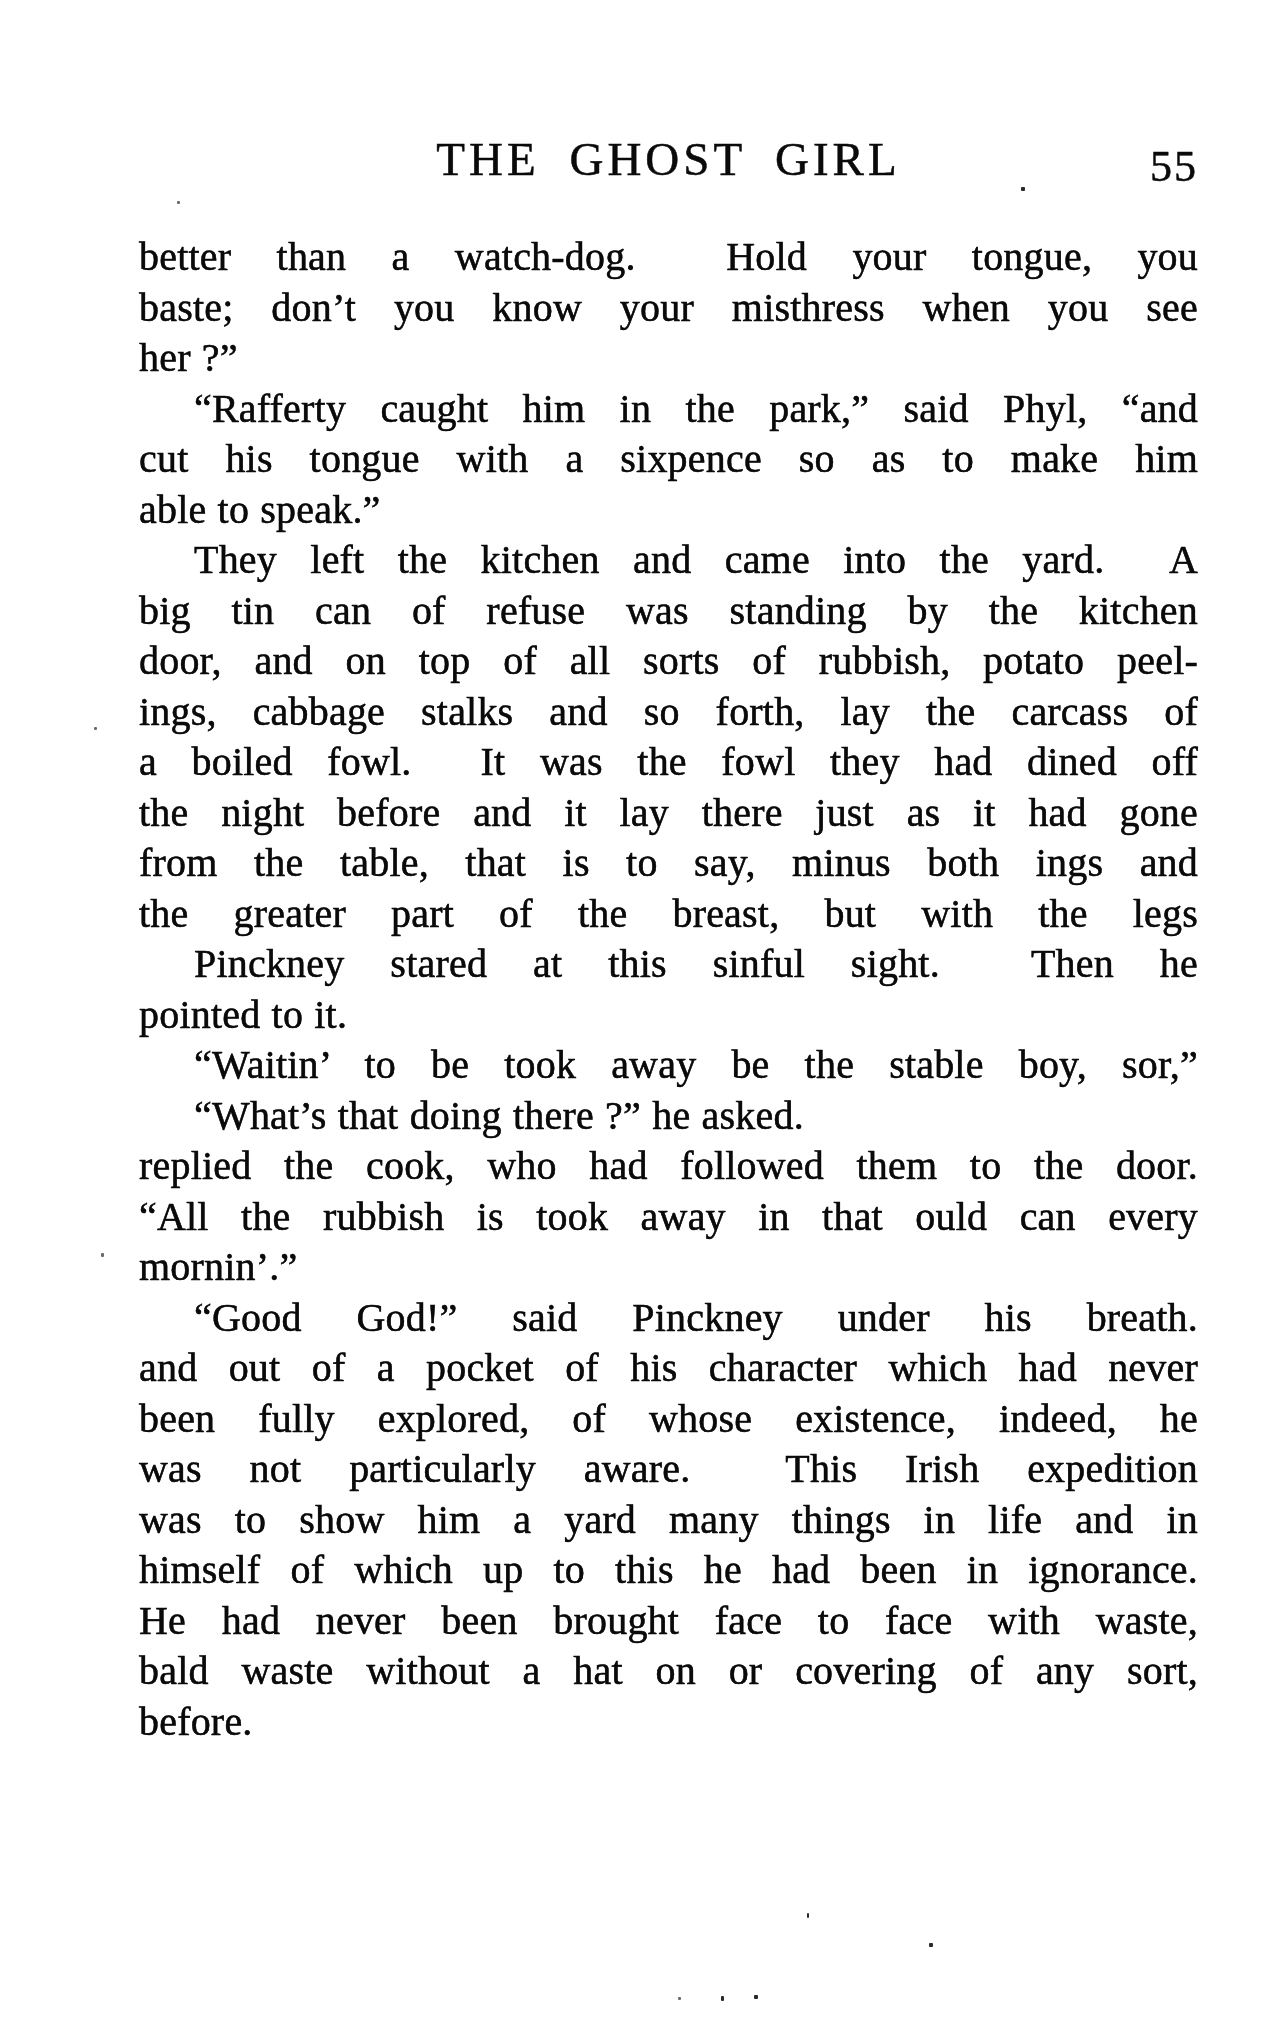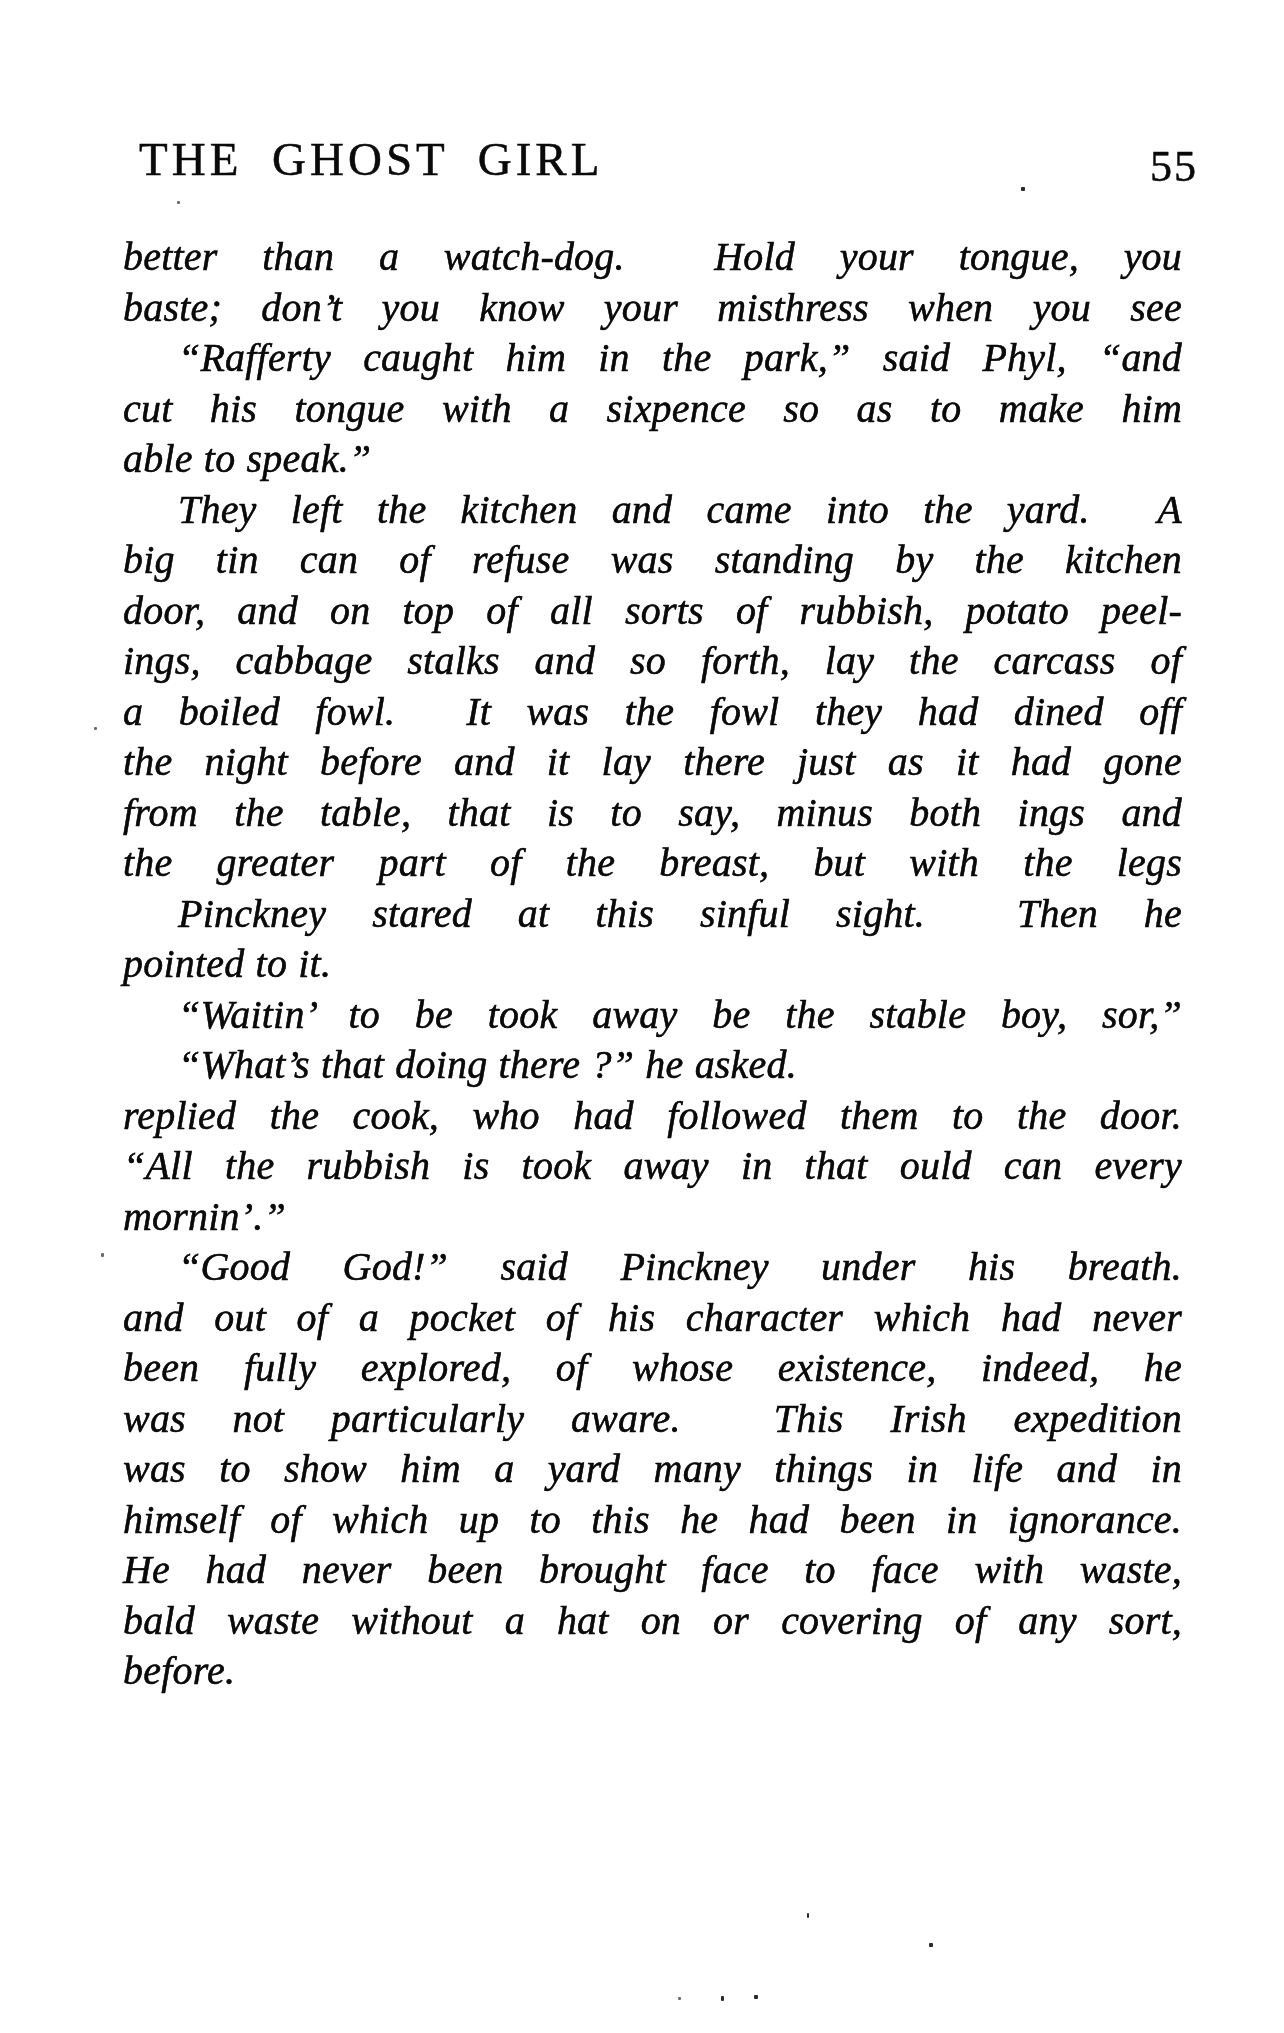--- a/index.html
+++ b/index.html
@@ -21,43 +21,43 @@
     left: 139px;
     top: 131px;
     width: 1059px;
     height: 60px;
   }
   .page-title {
     position: absolute;
     left: 0;
     top: 0;
     width: 100%;
+    text-align: center;
     font-size: 47px;
     line-height: 56px;
     letter-spacing: 4px;
     word-spacing: 14px;
     -webkit-text-stroke: 0.5px #0a0a0a;
     white-space: nowrap;
   }
   .page-number {
     position: absolute;
     right: 0;
     top: 12px;
     font-size: 44px;
     line-height: 48px;
     letter-spacing: 2px;
     text-align: center;
     -webkit-text-stroke: 0.5px #0a0a0a;
   }
   .body-text {
     position: absolute;
-    left: 123px;
+    left: 139px;
     top: 232px;
     width: 1059px;
-    font-style: italic;
   }
   .line {
     font-size: 40px;
     line-height: 50.5px;
     height: 50.5px;
     white-space: pre-wrap;
     letter-spacing: 0.2px;
     word-spacing: 1px;
     -webkit-text-stroke: 0.45px #0a0a0a;
     text-shadow: 0 0 0.5px rgba(0,0,0,0.55);
@@ -82,20 +82,21 @@
 <div class="page">
 
   <div class="running-header">
     <div class="page-title">THE GHOST GIRL</div>
     <div class="page-number">55</div>
   </div>
 
   <div class="body-text">
       <div class="line j">better than a watch-dog.  Hold your tongue, you</div>
       <div class="line j">baste; don’t you know your misthress when you see</div>
+      <div class="line">her ?”</div>
       <div class="line j ind">“Rafferty caught him in the park,” said Phyl, “and</div>
       <div class="line j">cut his tongue with a sixpence so as to make him</div>
       <div class="line">able to speak.”</div>
       <div class="line j ind">They left the kitchen and came into the yard.  A</div>
       <div class="line j">big tin can of refuse was standing by the kitchen</div>
       <div class="line j">door, and on top of all sorts of rubbish, potato peel-</div>
       <div class="line j">ings, cabbage stalks and so forth, lay the carcass of</div>
       <div class="line j">a boiled fowl.  It was the fowl they had dined off</div>
       <div class="line j">the night before and it lay there just as it had gone</div>
       <div class="line j">from the table, that is to say, minus both ings and</div>

